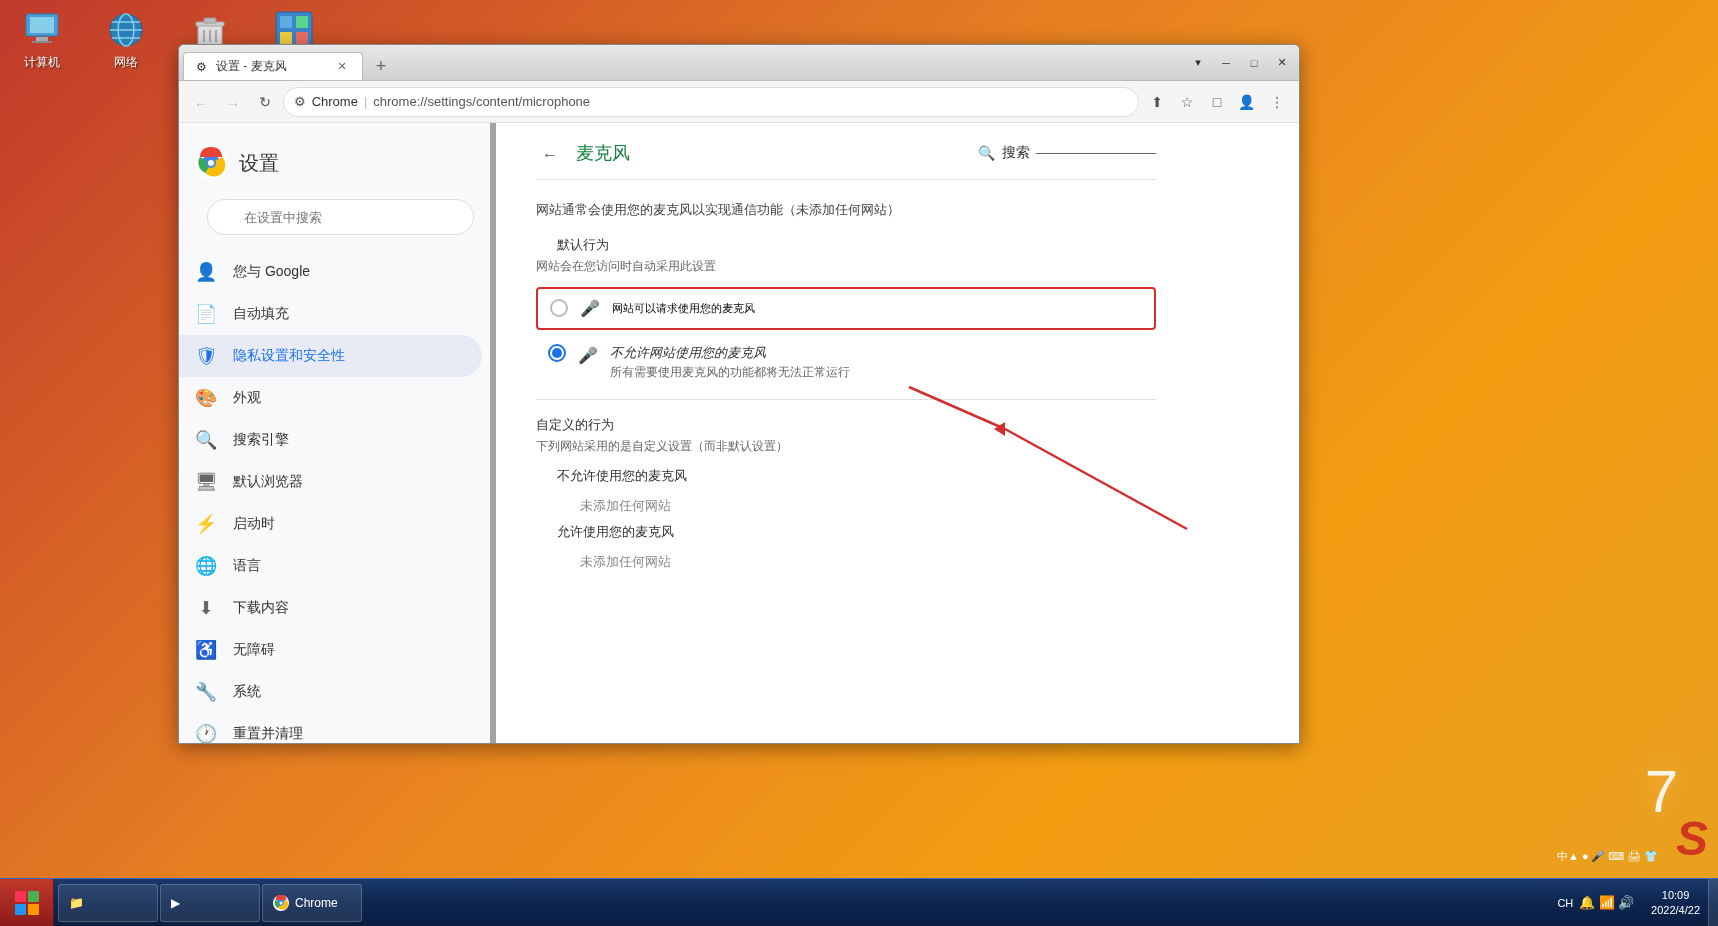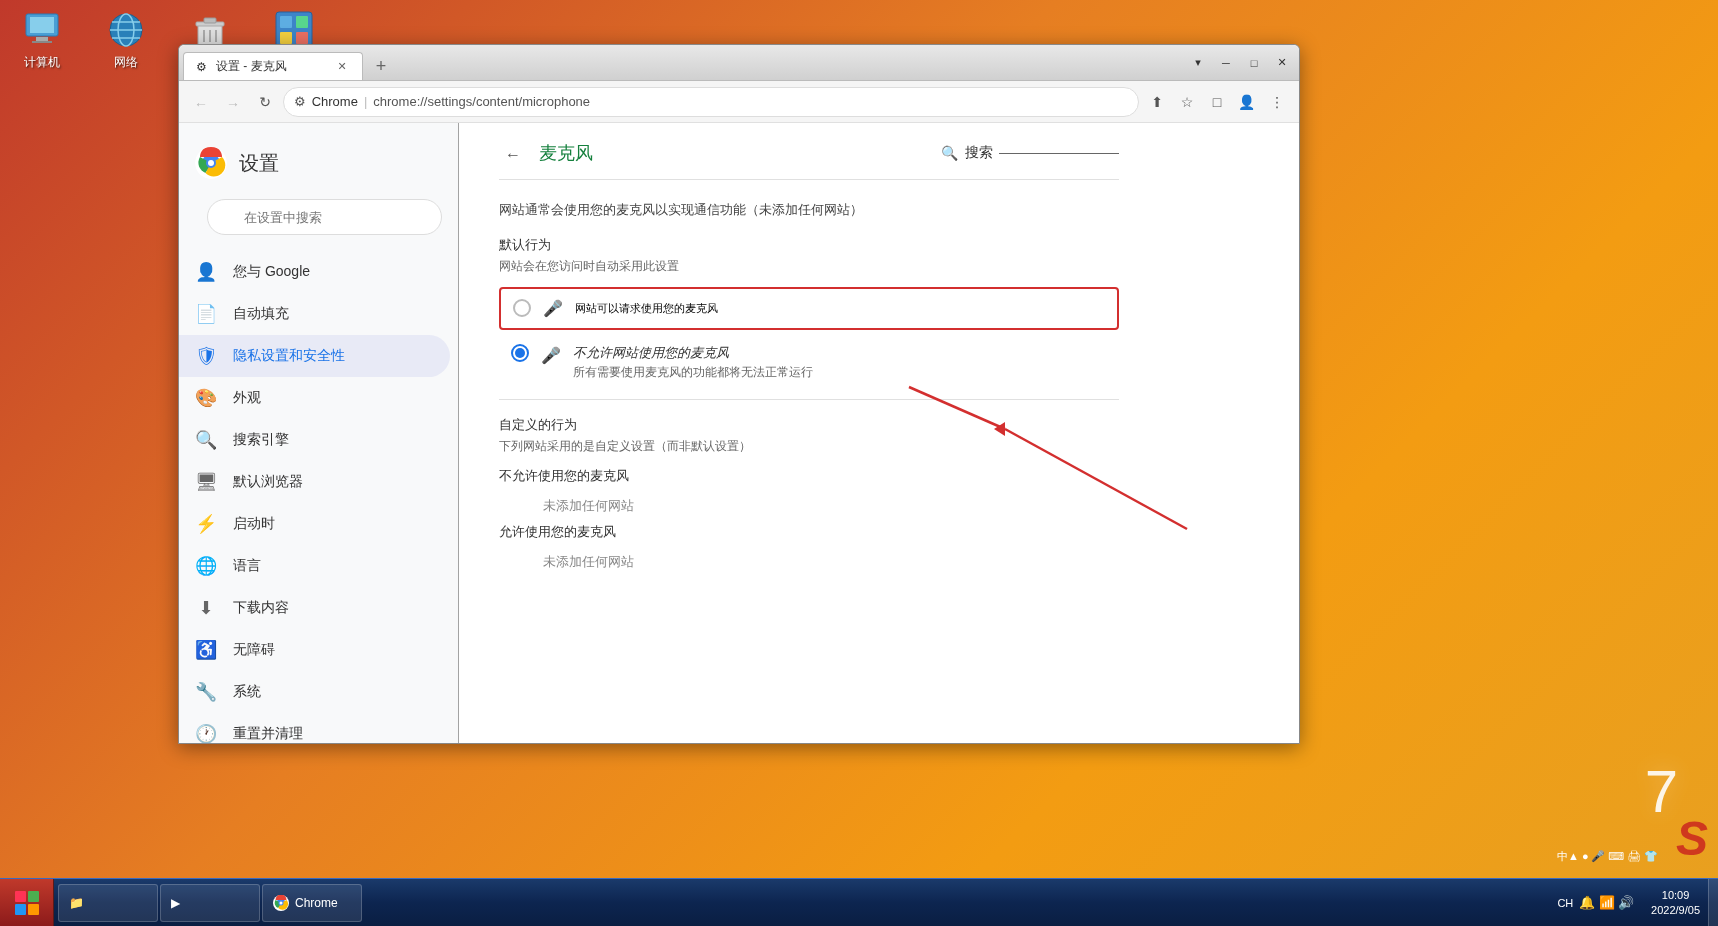--- a/index.html
+++ b/index.html
@@ -259,23 +259,23 @@
 
     
     .browser-content {
       display: flex;
       flex: 1;
       overflow: hidden;
     }
 
     
     .settings-sidebar {
-      width: 280px;
+      width: 317px;
       background: #f8f9fa;
-      border-right: 1px solid #a3a3a3;
+      border-right: 6px solid #a3a3a3;
       overflow-y: auto;
       padding: 16px 0;
     }
     .settings-logo {
       display: flex;
       align-items: center;
       gap: 12px;
       padding: 8px 16px 20px 16px;
     }
     .chrome-logo {
@@ -376,20 +376,21 @@
       font-size: 13px;
       color: #444;
       margin-bottom: 16px;
       line-height: 1.5;
     }
     .section-label {
       font-size: 13px;
       font-weight: 500;
       color: #333;
       margin-bottom: 4px;
+      margin-left: 21px;
     }
     .section-sublabel {
       font-size: 12px;
       color: #666;
       margin-bottom: 12px;
     }
 
     
     .radio-option {
       display: flex;
@@ -756,21 +757,21 @@
         </svg>
         <span>Chrome</span>
       </div>
     </div>
     <div class="taskbar-tray">
       <span>CH</span>
       <span style="font-size:13px">🔔 📶 🔊</span>
     </div>
     <div class="taskbar-clock">
       <div>10:09</div>
-      <div>2022/9/05</div>
+      <div>2022/4/22</div>
     </div>
     <div class="taskbar-show-desktop"></div>
   </div>
 
   <div class="watermark">S</div>
   <div class="chinese-text">中▲ ● 🎤 ⌨ 🖨 👕</div>
 
 </div>
 
 </body></html>

